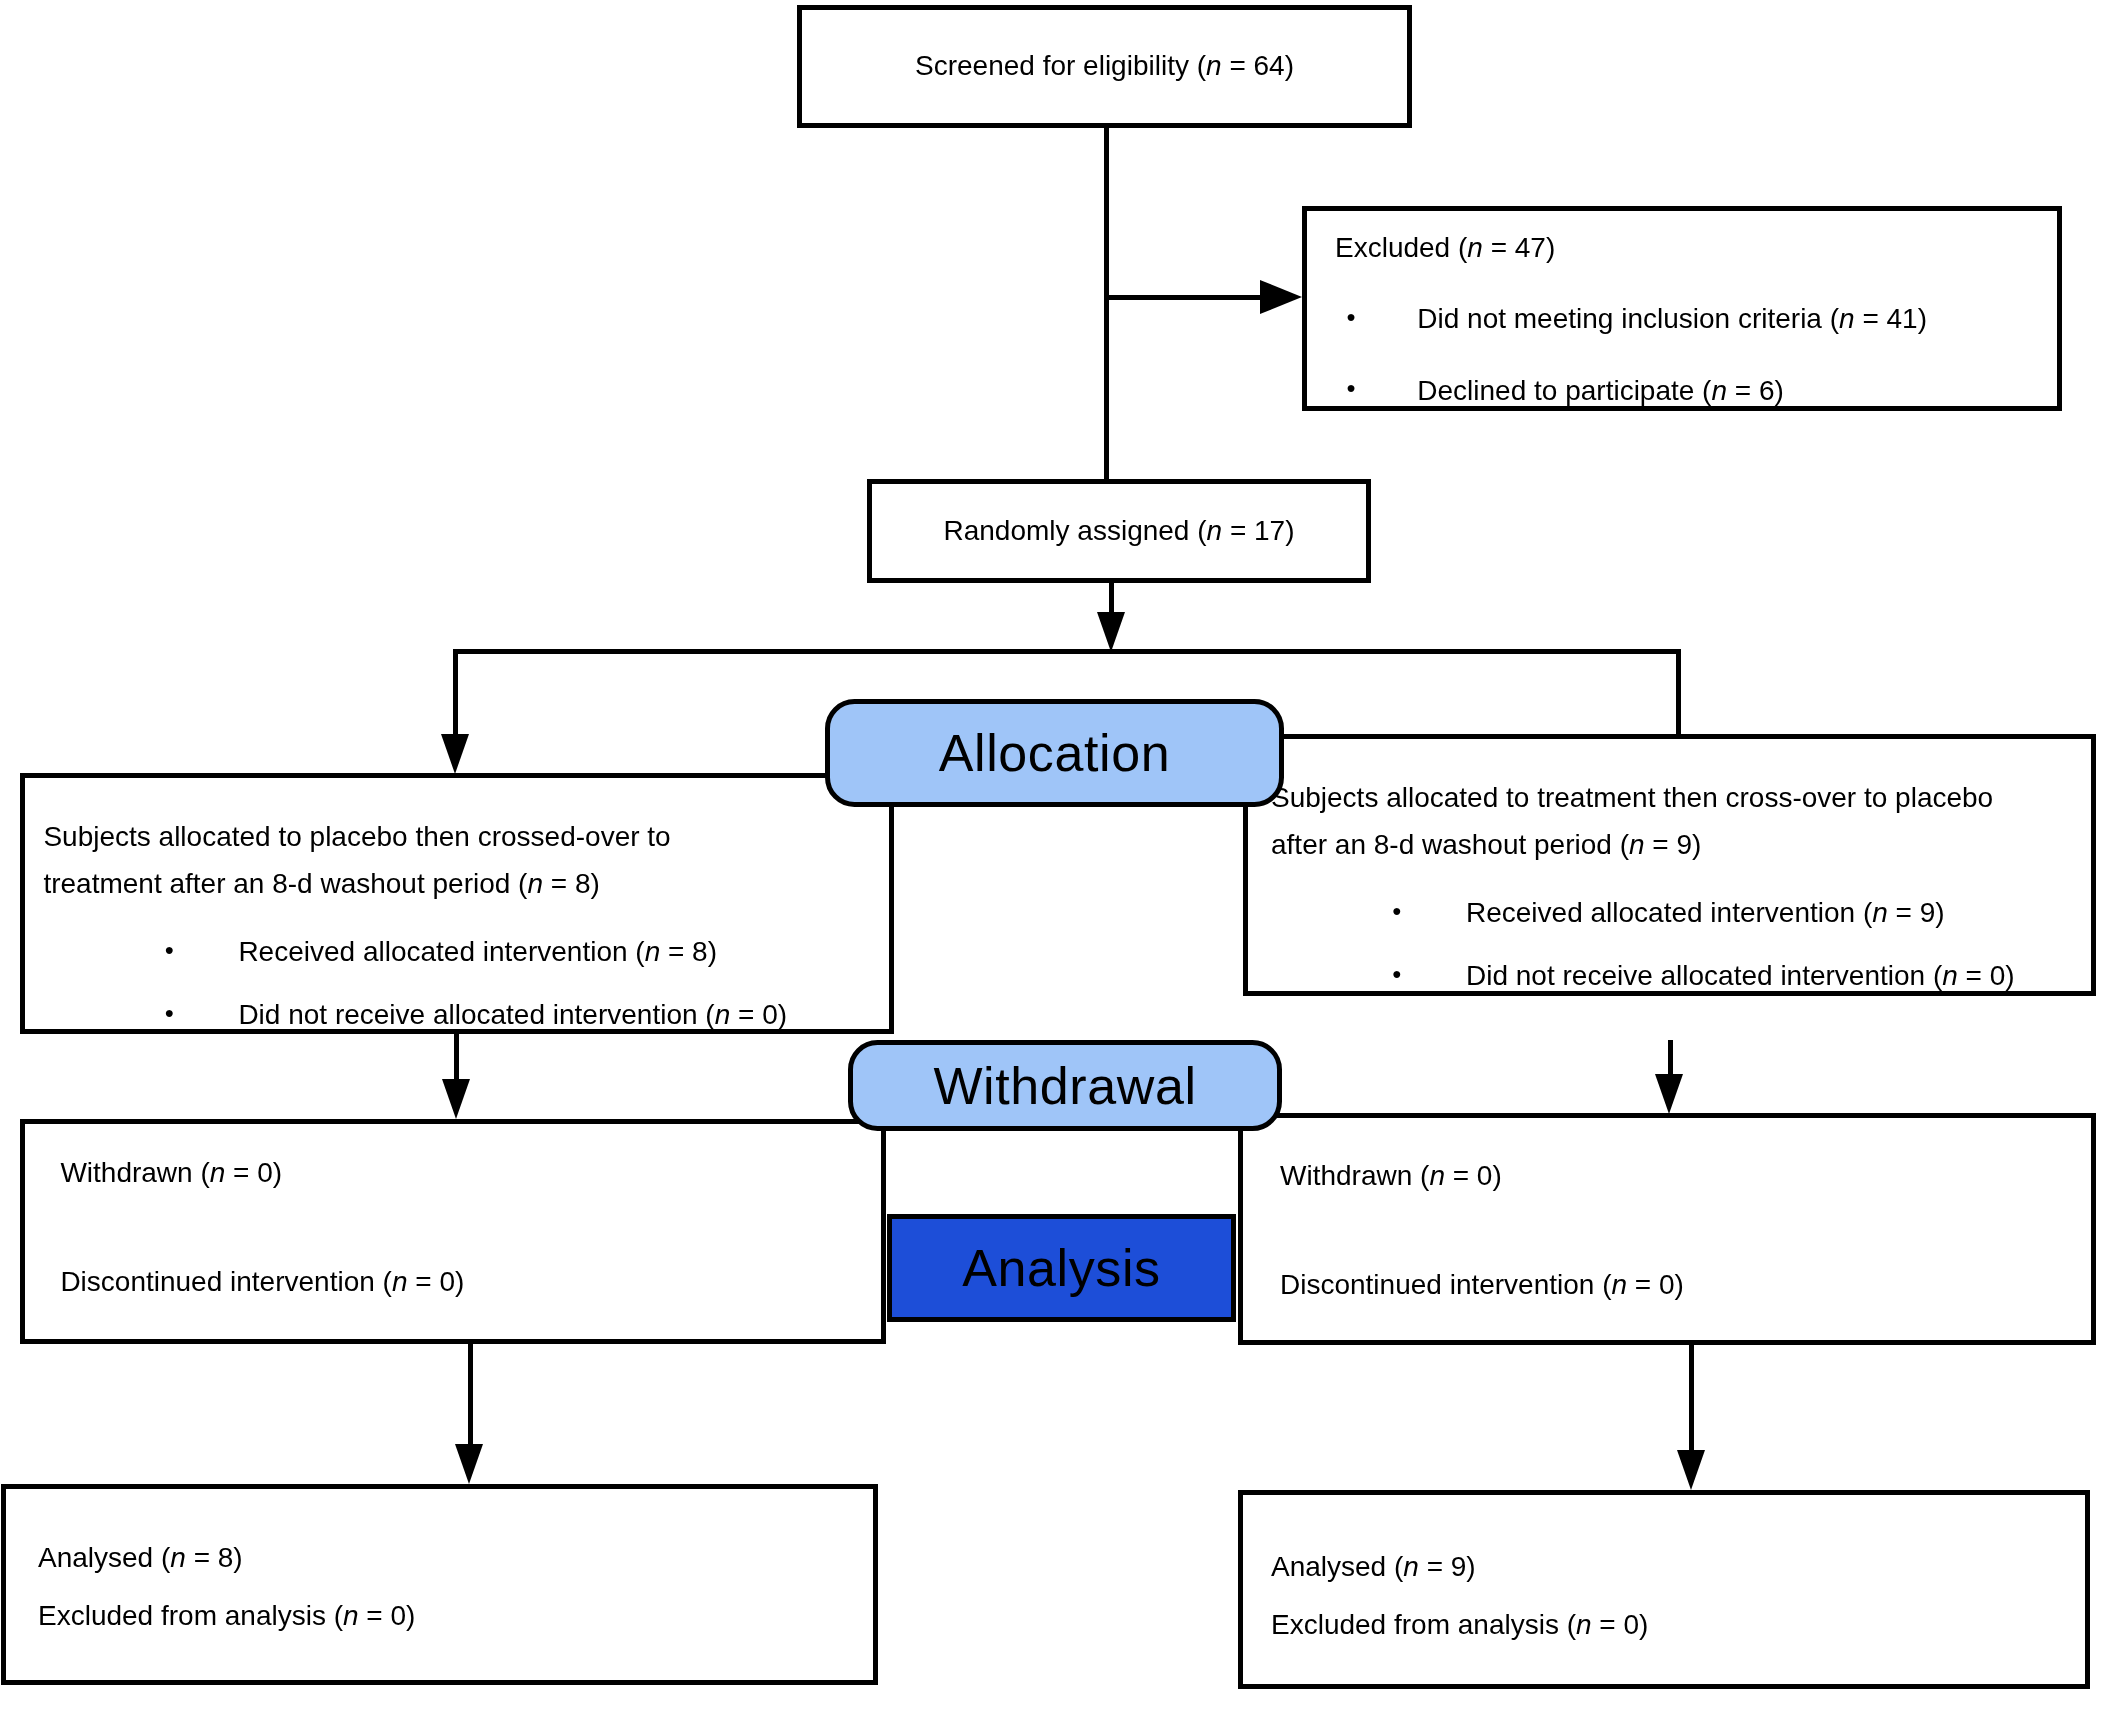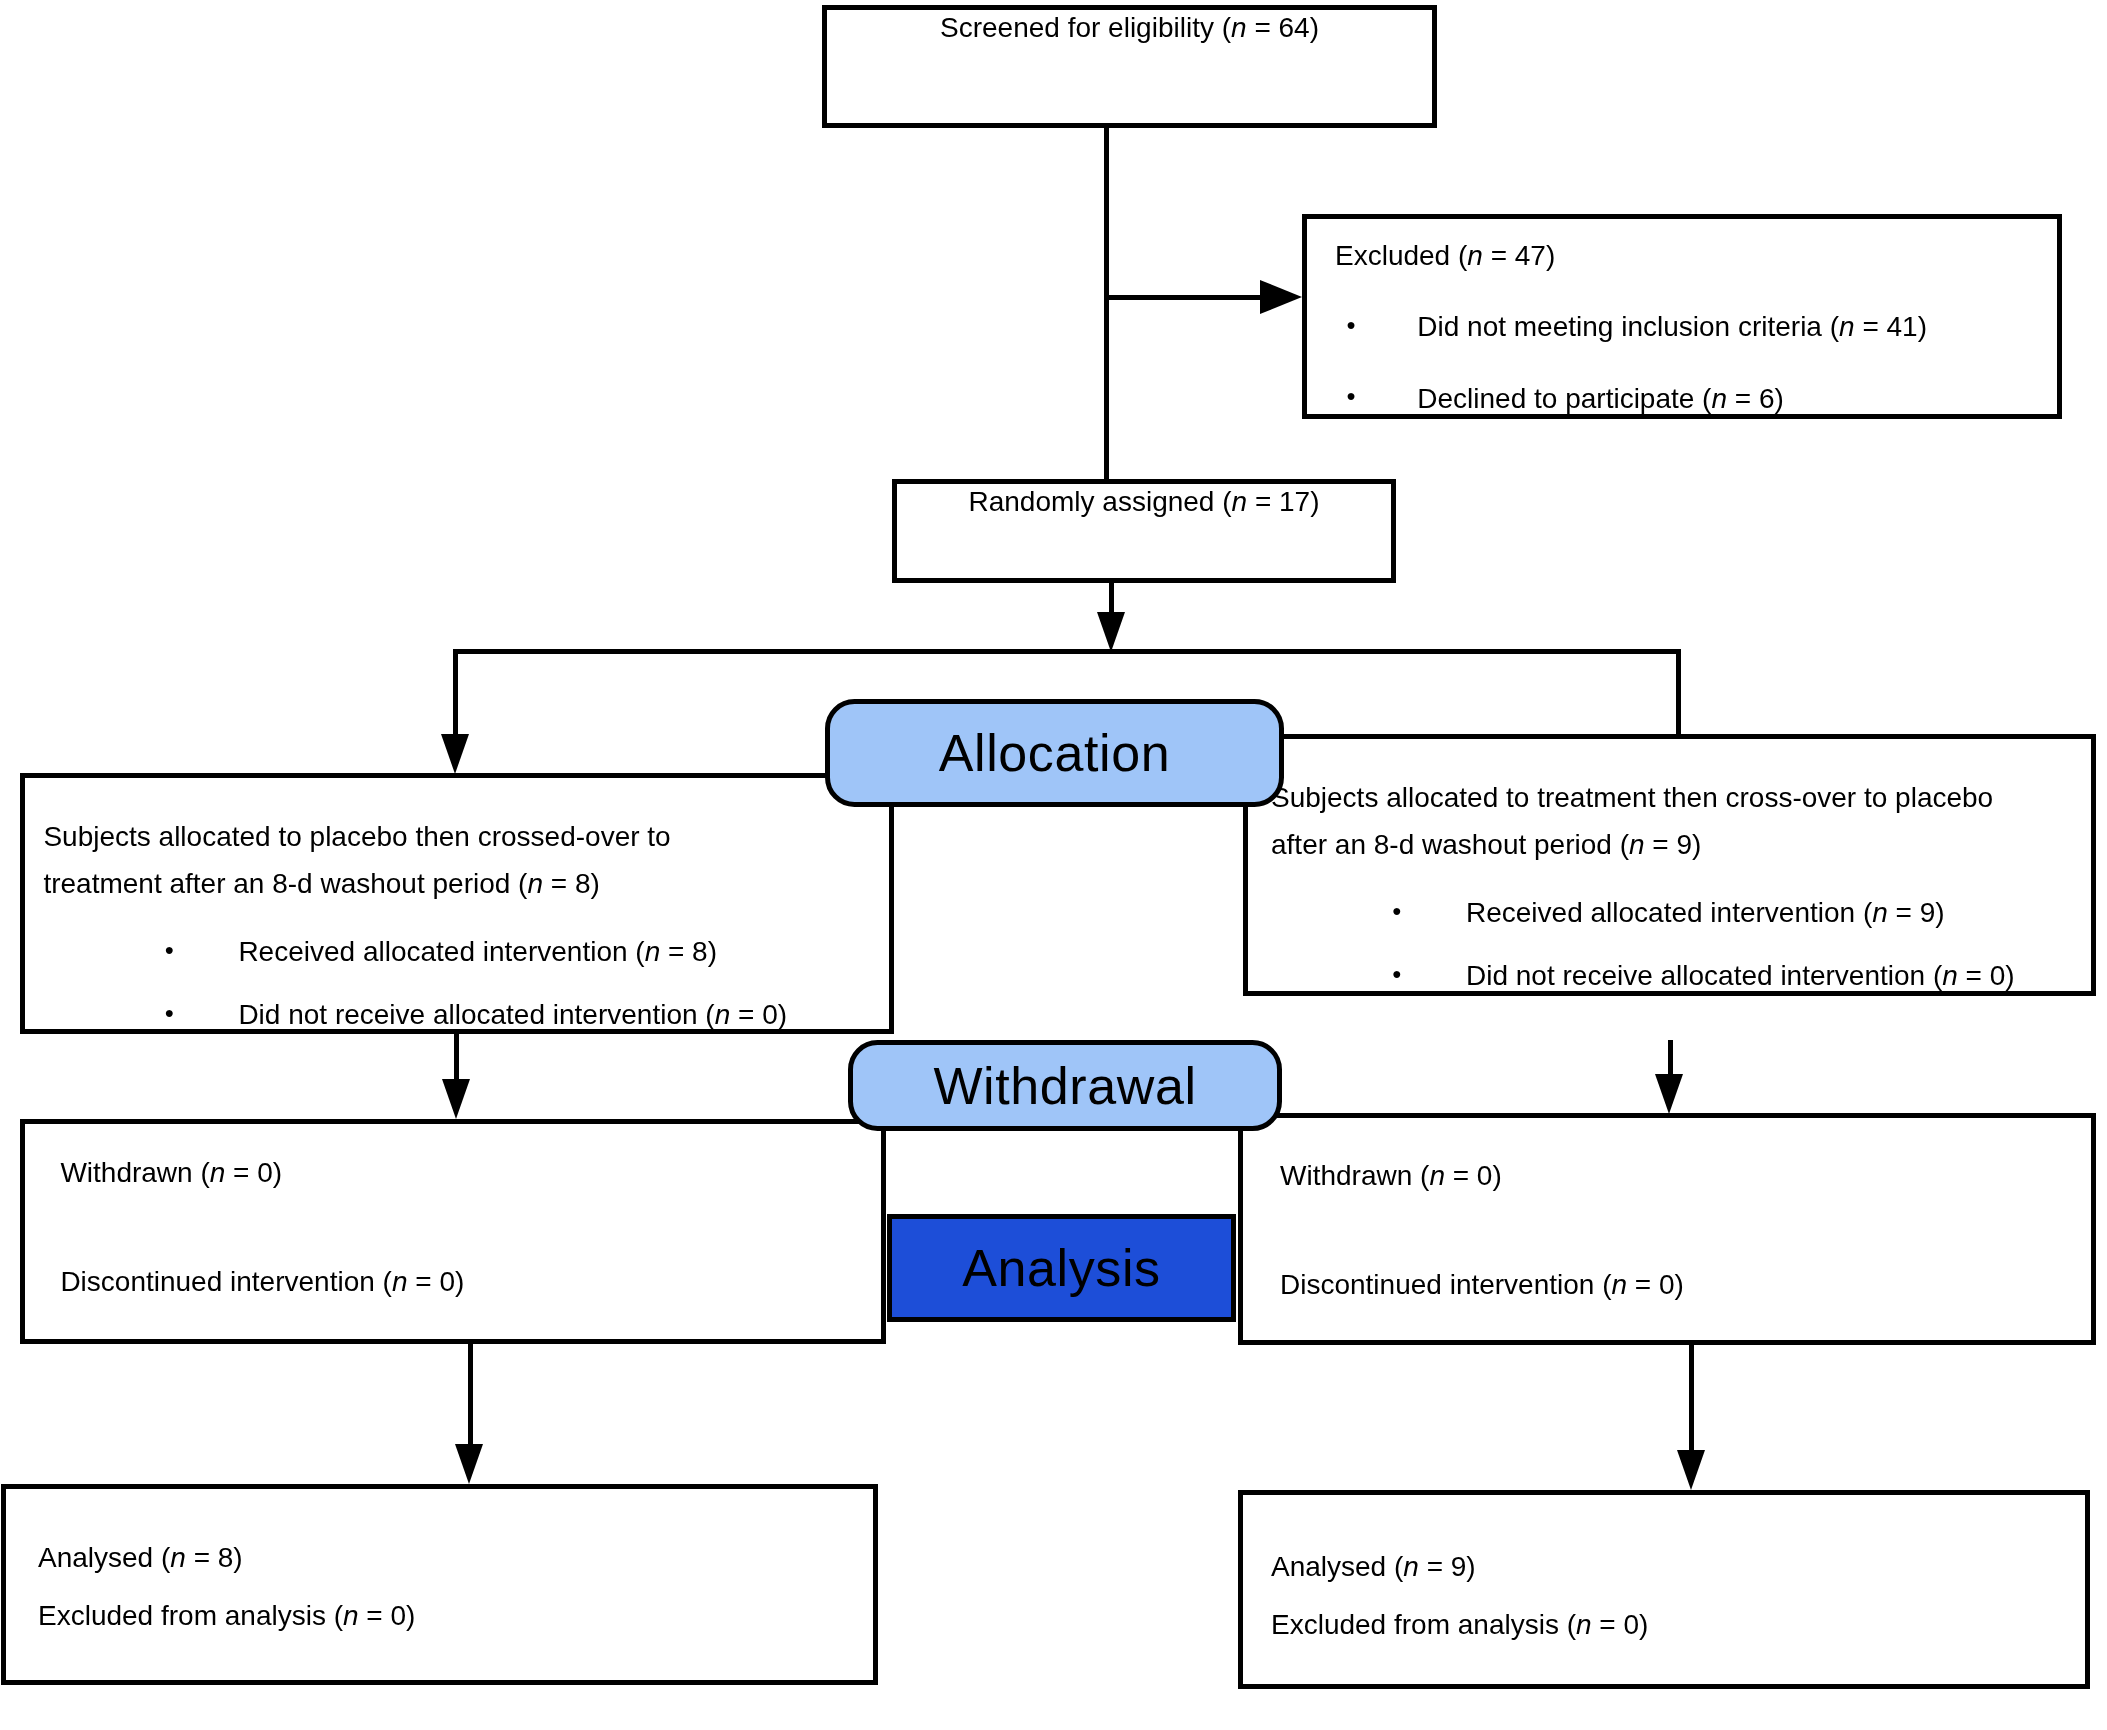--- a/index.html
+++ b/index.html
@@ -4,21 +4,21 @@
 <style>
   html,body { margin:0; padding:0; background:#ffffff; }
   #diagram {
     position:relative; width:2108px; height:1731px; background:#ffffff;
     font-family:"Liberation Sans", sans-serif; color:#000;
   }
   .box {
     position:absolute; background:#ffffff; border:5.1px solid #000;
     box-sizing:border-box; z-index:2;
   }
-  .flexc { display:flex; justify-content:center; text-align:center;margin-left:25px; }
+  .flexc { display:flex; align-items:center; justify-content:center; text-align:center; }
   .banner {
     position:absolute; border:5.7px solid #000; border-radius:29.5px;
     box-sizing:border-box; z-index:3; display:flex; align-items:center; justify-content:center;
     font-size:52px; letter-spacing:0.6px;
   }
   .banner.square { border-radius:0; }
   .vline,.hline { position:absolute; background:#000; z-index:1; }
   .ah-down {
     position:absolute; width:0; height:0; z-index:1;
     border-left:14.7px solid transparent; border-right:14.7px solid transparent;
@@ -67,21 +67,21 @@
 
   <div class="vline" style="left:468px;top:1343px;width:5.1px;height:103px"></div>
   <div class="ah-down" style="left:455px;top:1444px"></div>
   <div class="vline" style="left:1689px;top:1344px;width:5.1px;height:108px"></div>
   <div class="ah-down" style="left:1677px;top:1450px"></div>
 
   <div class="box flexc" style="left:797px;top:4.5px;width:615px;height:123px">
     <div class="tline"><span>Screened for eligibility (</span><i>n</i><span> = 64)</span></div>
   </div>
 
-  <div class="box" style="left:1302px;top:214px;width:760px;height:205px;padding:19px 17px 0 28px">
+  <div class="box" style="left:1302px;top:206px;width:760px;height:205px;padding:19px 17px 0 28px">
     <div class="tline"><span>Excluded (</span><i>n</i><span> = 47)</span></div>
     <ul class="blist excl-list">
       <li><span>Did not meeting inclusion criteria (</span><i>n</i><span> = 41)</span></li>
       <li><span>Declined to participate (</span><i>n</i><span> = 6)</span></li>
     </ul>
   </div>
 
   <div class="box flexc" style="left:867px;top:479px;width:504px;height:104px">
     <div class="tline"><span>Randomly assigned (</span><i>n</i><span> = 17)</span></div>
   </div>

